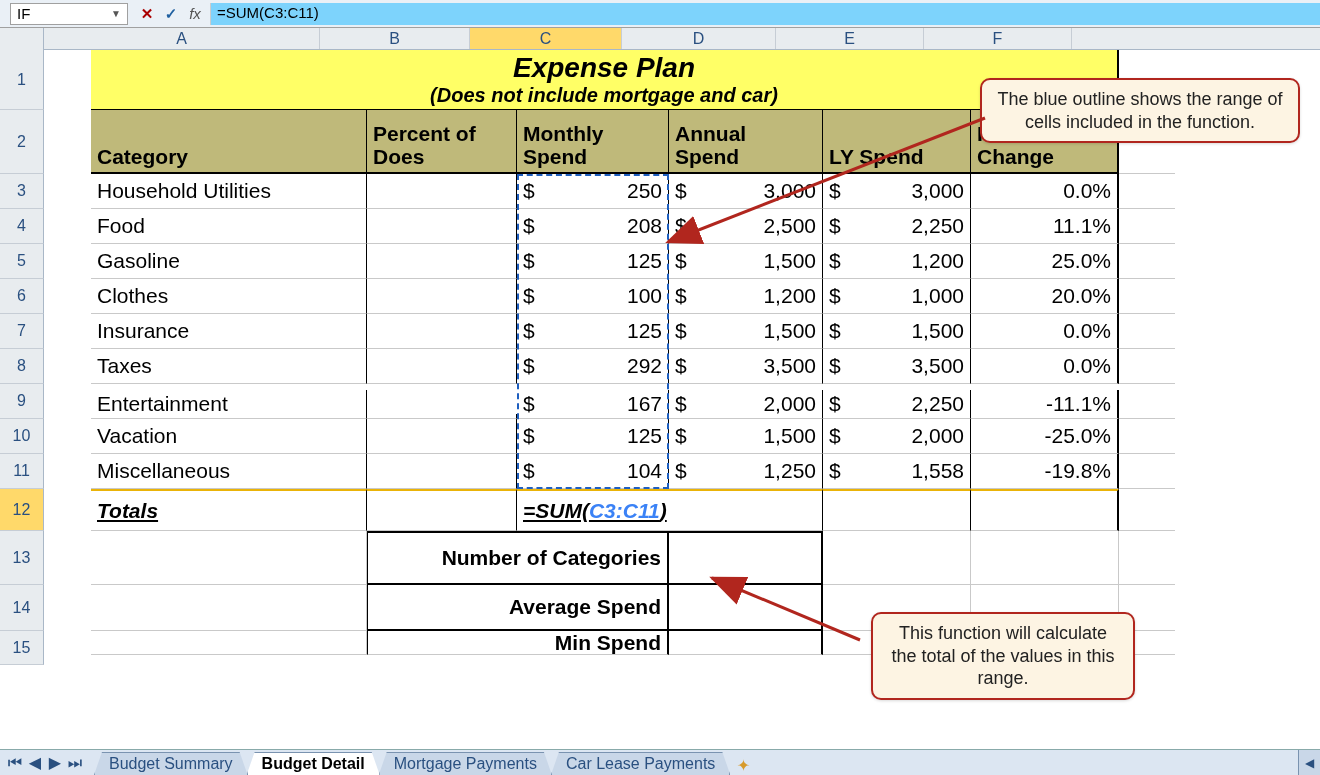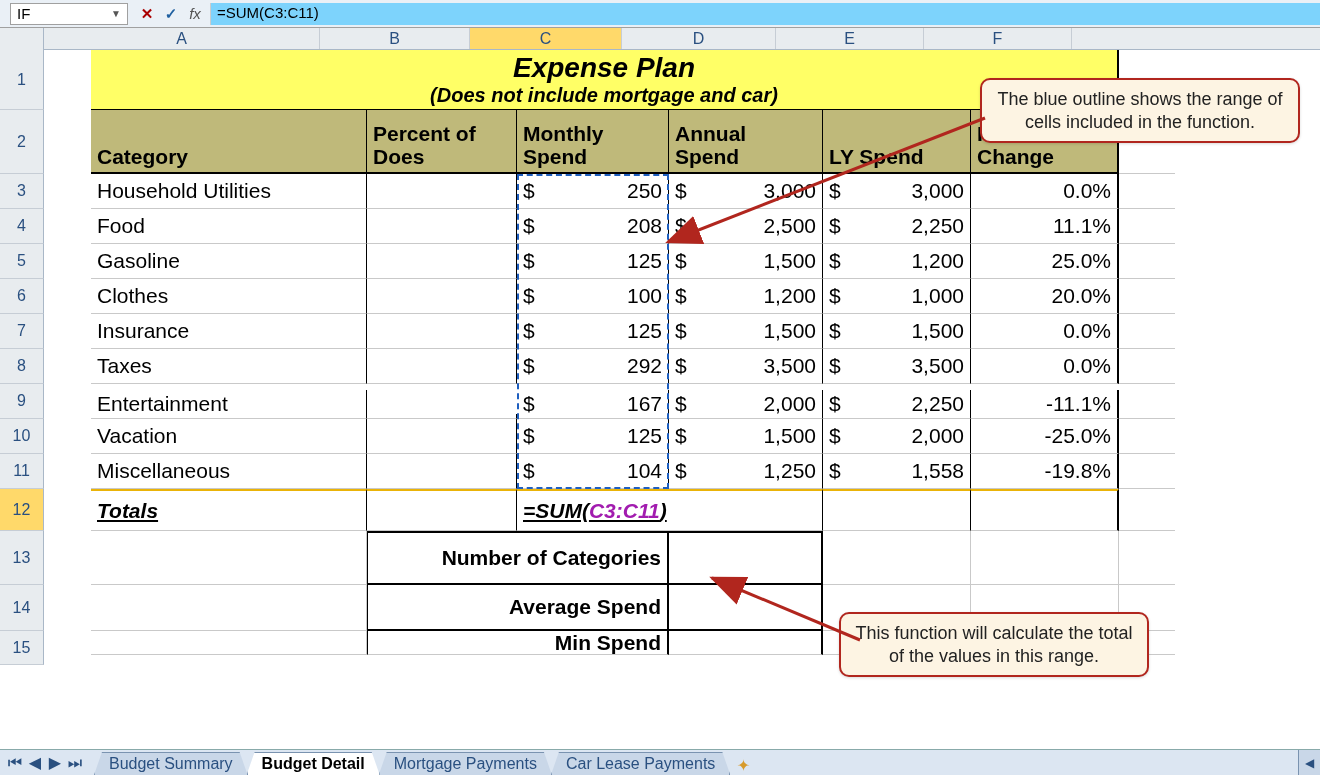--- a/index.html
+++ b/index.html
@@ -158,21 +158,21 @@
     height: 315px;
   }
   
   .editing {
     font-weight: bold;
     font-style: italic;
     font-size: 21px;
     background: #fff;
     color: #000;
   }
-  .editing .ref { color: #a21caf; }
+  .editing .ref { color: #3b82f6; }
   
   .totals-label {
     font-weight: bold;
     font-style: italic;
     border-top: 2px solid #000;
   }
   .thick-top { border-top: 2px solid #eab308; text-decoration: underline; }
   
   .summary-label {
     font-weight: bold;
@@ -528,21 +528,21 @@
       <div class="cell colG"></div>
     </div>
 
     <div class="range-outline"></div>
   </div>
 </div>
 
 <div class="callout" style="left:980px; top:78px; width:320px">
   <span>The blue outline shows the range of cells included in the function.</span>
 </div>
-<div class="callout" style="left:839px; top:612px; width:310px">
+<div class="callout" style="left:871px; top:612px; width:264px">
   <span>This function will calculate the total of the values in this range.</span>
 </div>
 
 <svg class="overlay">
   <defs>
     <marker id="arrowhead" markerWidth="12" markerHeight="10" refX="11" refY="5" orient="auto">
       <polygon points="0 0, 12 5, 0 10" fill="#b1261e"></polygon>
     </marker>
   </defs>
   <line x1="985" y1="118" x2="668" y2="242" stroke="#b1261e" stroke-width="3" marker-end="url(#arrowhead)"></line>

